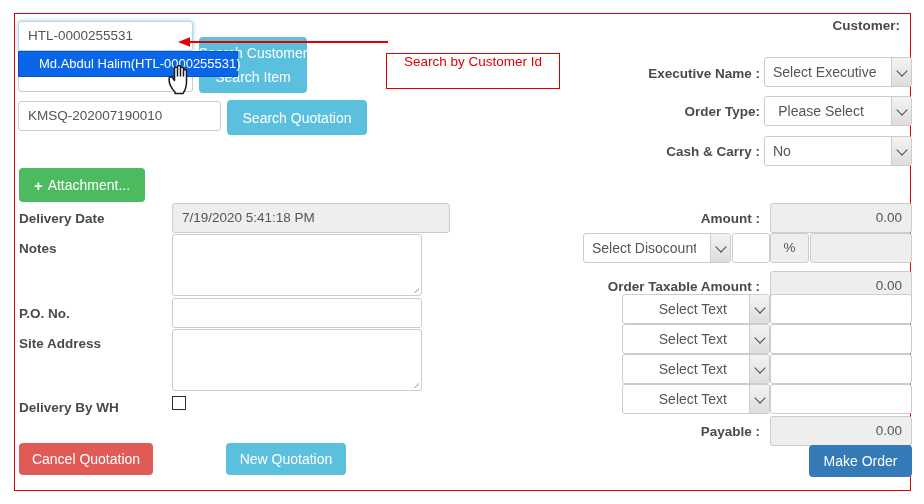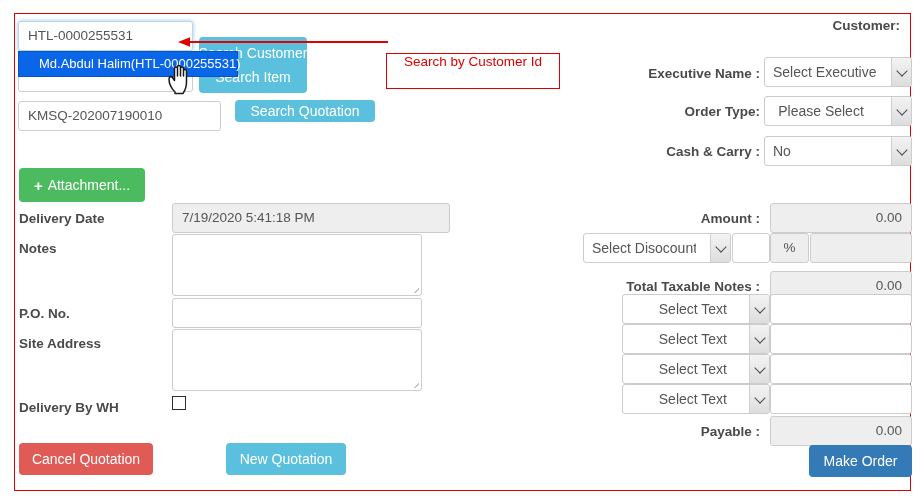--- a/index.html
+++ b/index.html
@@ -232,21 +232,21 @@
 <div class="tbox focus" style="left:18px; top:21px; width:175px;">HTL-0000255531</div>
 
 <div class="btn btn-info" style="left:199px; top:21px; width:108px; height:32px;margin-top:16px;">Search Customer</div>
 
 <div class="tbox" style="left:18px; top:62px; width:175px;"></div>
 
 <div class="btn btn-info" style="left:199px; top:61px; width:108px; height:32px;">Search Item</div>
 
 <div class="tbox" style="left:18px; top:101px; width:203px;">KMSQ-202007190010</div>
 
-<div class="btn btn-info" style="left:227px; top:100px; width:140px; height:22px;margin-left:8px;">Search Quotation</div>
+<div class="btn btn-info" style="left:227px; top:100px; width:140px; height:35px;">Search Quotation</div>
 
 <div id="cust-menu">
   <div class="mi">Md.Abdul Halim(HTL-0000255531)</div>
 </div>
 
 <svg id="cursor" viewBox="0 0 30 34">
   <path d="M9,30 C4,25 3,20 3,17 C3,14.5 5.5,14 6.5,15.5 L8.5,18.5 L8.5,6.5
            C8.5,4.5 11.5,4.5 11.5,6.5 L11.5,14 L11.5,5 C11.5,3 14.5,3 14.5,5
            L14.5,14 L14.5,6.5 C14.5,4.5 17.5,4.5 17.5,6.5 L17.5,14 L17.5,9
            C17.5,7 20.5,7 20.5,9 L20.5,20 C20.5,26 18,30 17,31.5 L9,31.5 Z" fill="#ffffff" stroke="#1a1a1a" stroke-width="1.5" stroke-linejoin="round"></path>
@@ -307,21 +307,21 @@
 <div class="tbox ro right" style="left:770px; top:203px; width:142px;">0.00</div>
 
 <div class="sel c" style="left:583px; top:233px; width:148px;">
   <div class="selval">Select Disocount</div>
   <div class="arrow"></div>
 </div>
 <div class="tbox" style="left:732px; top:233px; width:38px;"></div>
 <div class="tbox ro" style="left:770px; top:233px; width:39px; text-align:center;">%</div>
 <div class="tbox ro right" style="left:810px; top:233px; width:102px;"></div>
 
-<div class="lbl r" style="left:560px; top:279px; width:200px;">Total Taxable Notes :</div>
+<div class="lbl r" style="left:560px; top:279px; width:200px;">Order Taxable Amount :</div>
 <div class="tbox ro right" style="left:770px; top:271px; width:142px;">0.00</div>
 
 <div class="sel r" style="left:622px; top:294px; width:148px;">
   <div class="selval">Select Text</div>
   <div class="arrow"></div>
 </div>
 <div class="tbox" style="left:770px; top:294px; width:142px;"></div>
 
 <div class="sel r" style="left:622px; top:324px; width:148px;">
   <div class="selval">Select Text</div>

